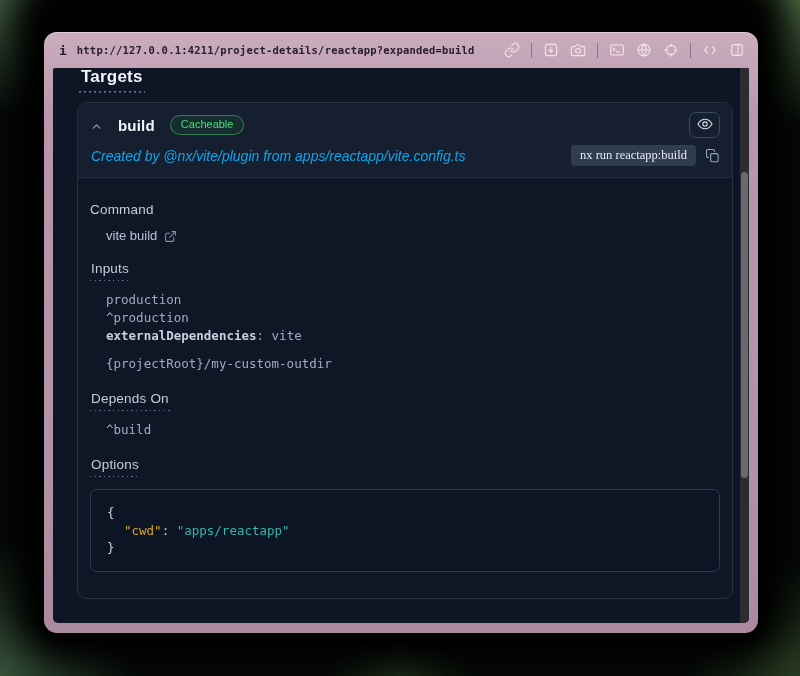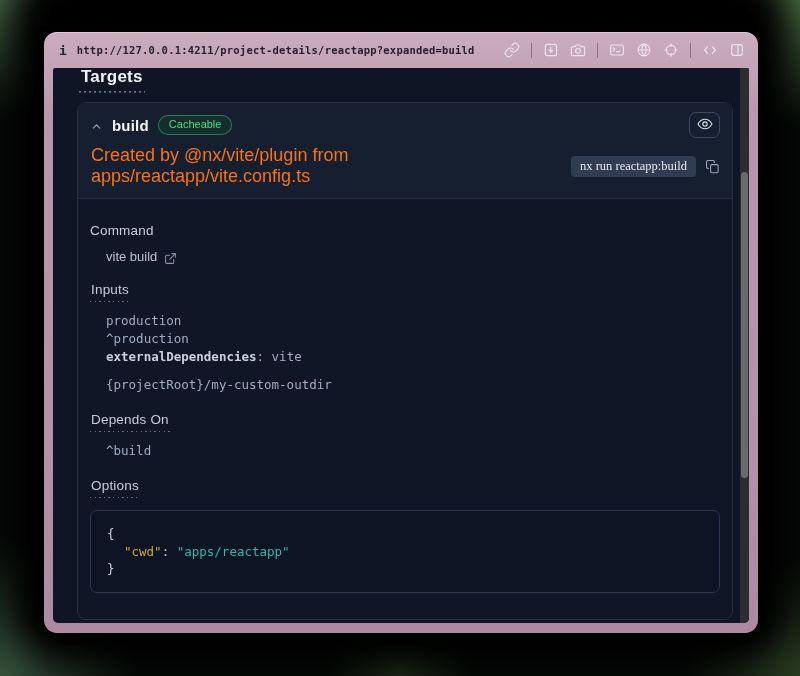--- a/index.html
+++ b/index.html
@@ -71,55 +71,55 @@
     background:repeating-linear-gradient(90deg,#6b7a90 0 1.6px, transparent 1.6px 5px) bottom left/100% 1.6px no-repeat;
   }
 
   
   .card {
     border:1px solid #26303f; border-radius:9px; overflow:hidden;
     background:#0f1726;
   }
   .card.build { margin-top:9px; }
   .card-header { background:#161f2f; padding:9px 12px 11px 12px; border-bottom:1px solid #232e41; }
-  .hdr-row1 { display:flex; align-items:center; gap:9px;justify-content:center; }
+  .hdr-row1 { display:flex; align-items:center; gap:15px;justify-content:center; }
   .chev { width:13px; height:13px; color:#93a2b7; flex:0 0 auto; }
   .chev svg { width:100%; height:100%; stroke:currentColor; fill:none; stroke-width:2.2; stroke-linecap:round; stroke-linejoin:round; }
   .target-name { color:#f3f6fa; font-size:15px; font-weight:700; letter-spacing:0.2px; }
   .badge {
     font-size:11px; color:#4ade80; border:1px solid rgba(74,222,128,0.45);
     background:rgba(20,63,45,0.45); border-radius:999px; padding:2.5px 10px; line-height:1.2;
   }
   .eye-btn {
     margin-left:auto; width:31px; height:26px; border:1px solid #3a4a61; border-radius:7px;
     display:flex; align-items:center; justify-content:center; color:#d6dde7; background:transparent; cursor:pointer;
   }
   .eye-btn svg { width:16px; height:16px; stroke:currentColor; fill:none; stroke-width:1.7; }
   .hdr-row2 { display:flex; align-items:center; margin-top:7px; padding-left:1px; }
-  .created-by { color:#f97316; font-size:18px; }
+  .created-by { color:#0ea5e9; font-size:14px; font-style:italic; }
   .run-chip {
     margin-left:auto; background:#303c50; color:#e6ebf2; border-radius:4px;
     font-family:Liberation Serif, serif; font-size:12.5px; padding:3px 9px; white-space:nowrap;
   }
   .copy-btn { margin-left:9px; color:#9aa8bc; width:15px; height:15px; background:none; border:none; cursor:pointer; padding:0; }
   .copy-btn svg { width:15px; height:15px; stroke:currentColor; fill:none; stroke-width:1.7; stroke-linecap:round; stroke-linejoin:round; }
 
   .card-body { padding:6px 12px 26px 12px; }
   .sec-label { margin-top:18px; color:#c3cedd; font-size:13.5px; font-weight:400; letter-spacing:0.2px; }
   .sec-label .dotted {
     display:inline-block; padding:0 1px 5px 1px;
     background:repeating-linear-gradient(90deg,#5f6f86 0 1.4px, transparent 1.4px 4.6px) bottom left/100% 1.4px no-repeat;
   }
   .sec-items { margin:10px 0 0 16px; }
   .mono-line {
     font-family:"DejaVu Sans Mono", monospace; font-size:12.5px; color:#9fadc2;
     line-height:18px; white-space:pre;
   }
   .mono-line .kv-key { font-weight:700; color:#c6d1e0; }
-  .cmd-row { display:flex; align-items:flex-end; gap:7px; margin:11px 0 0 16px; }
+  .cmd-row { display:flex; align-items:center; gap:7px; margin:11px 0 0 16px; }
   .cmd-text { color:#b9c4d4; font-size:13px; }
   .ext-icon { width:13px; height:13px; color:#8494a8; }
   .ext-icon svg { width:100%; height:100%; stroke:currentColor; fill:none; stroke-width:1.9; stroke-linecap:round; stroke-linejoin:round; }
 
   .code-block {
     margin-top:12px; border:1px solid #2c3950; border-radius:7px;
     padding:14px 16px; font-family:"DejaVu Sans Mono", monospace; font-size:12.5px;
     color:#cbd5e1; line-height:17.5px; background:#0d1525;
   }
   .code-block .indent { padding-left:17px; }

